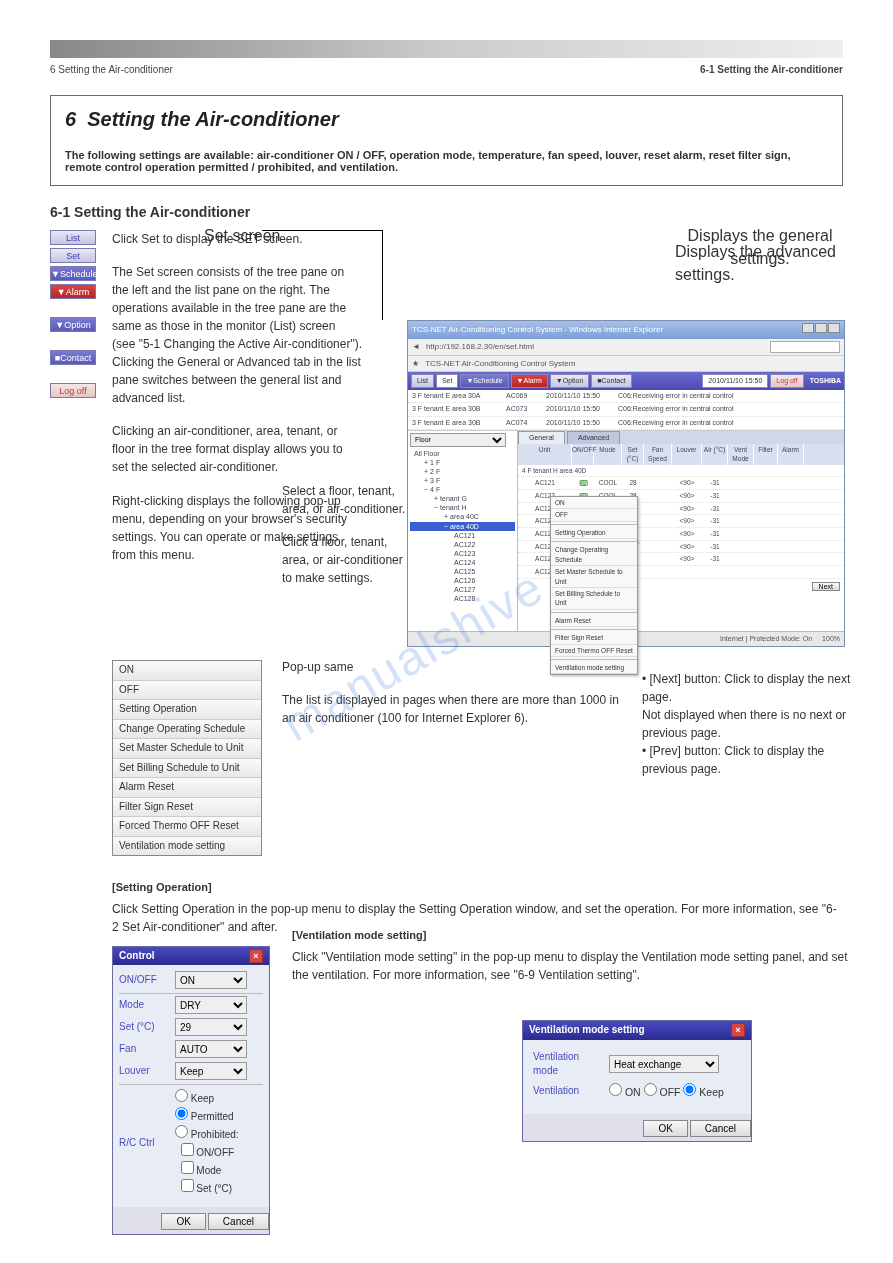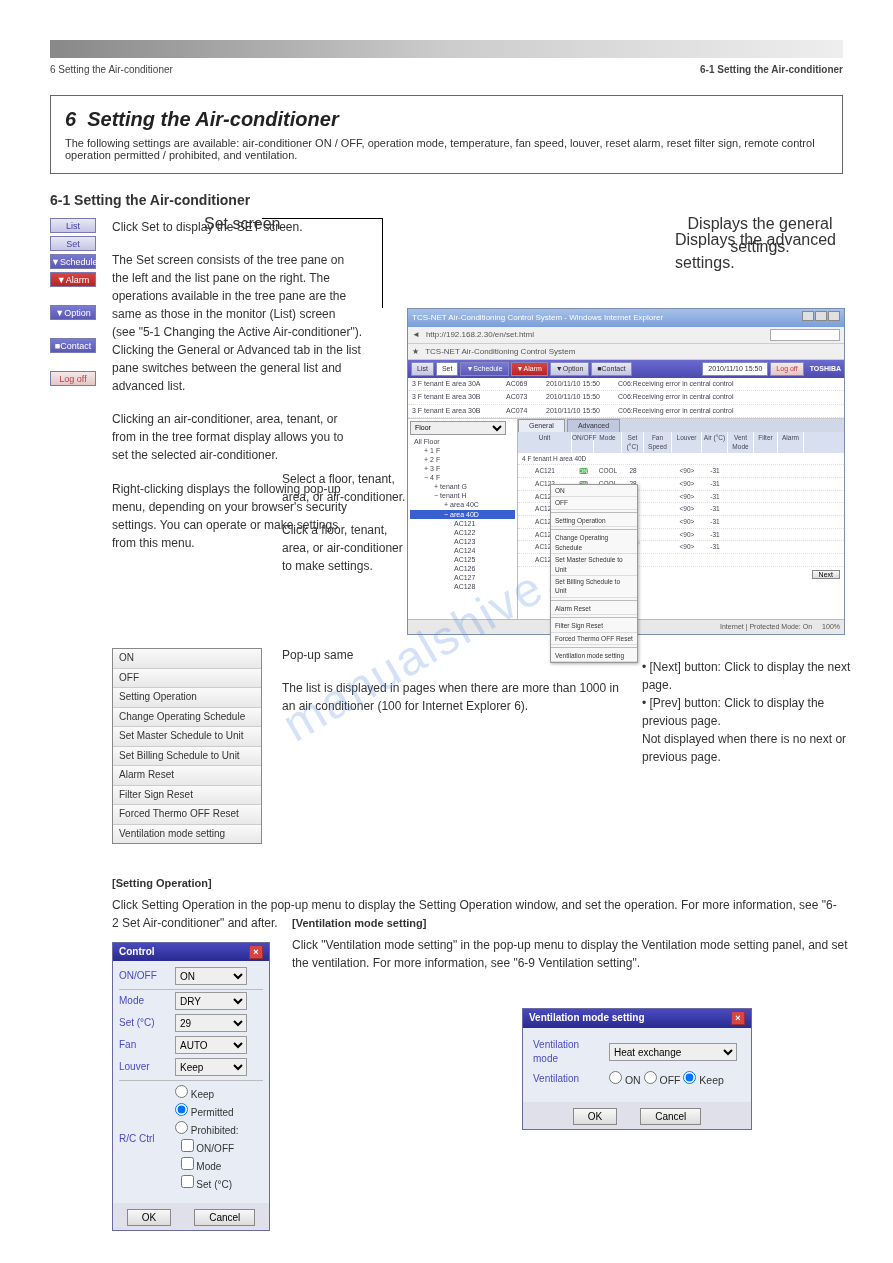--- a/index.html
+++ b/index.html
@@ -4,21 +4,21 @@
 <style>
 * { margin: 0; padding: 0; box-sizing: border-box; }
 body { font-family: Arial, sans-serif; font-size: 11px; color: #333; background: #fff; width: 893px; margin: 0 auto; position: relative; }
 .page { padding: 40px 50px; position: relative; min-height: 1263px; }
 .header-bar { height: 18px; background: linear-gradient(to right, #888 0%, #ccc 50%, #eee 100%); margin-bottom: 6px; }
 .breadcrumb-line { display: flex; justify-content: space-between; font-size: 10px; color: #444; margin-bottom: 20px; }
 .breadcrumb-line .right { font-weight: bold; }
 .section-box { border: 1px solid #666; padding: 12px 14px; margin-bottom: 18px; }
 .section-number { font-size: 20px; font-weight: bold; font-style: italic; color: #222; margin-right: 8px; }
 .section-title { font-size: 20px; font-weight: bold; font-style: italic; color: #222; }
-.section-desc { font-size: 11px; margin-top: 6px; }
+.section-desc { font-size: 11px; margin-top: 18px; font-weight: bold; }
 .sub-section { font-size: 14px; font-weight: bold; margin-bottom: 10px; }
 .two-col { display: flex; gap: 14px; }
 .left-col { width: 48px; flex-shrink: 0; }
 .nav-btn { display: block; width: 46px; height: 15px; margin-bottom: 3px; font-size: 9px; text-align: center; line-height: 15px; border: 1px solid #7a7ab0; background: linear-gradient(#e8e8f5,#c5c5e5); color: #4040a0; cursor: pointer; }
 .nav-btn.schedule { background: linear-gradient(#7a7ad5,#5a5ab5); color: #fff; }
 .nav-btn.alarm { background: linear-gradient(#d84545,#b82525); color: #fff; }
 .nav-btn.option { background: linear-gradient(#7a7ad5,#5a5ab5); color: #fff; margin-top: 18px; }
 .nav-btn.contact { background: linear-gradient(#7a7ad5,#5a5ab5); color: #fff; margin-top: 18px; }
 .nav-btn.logoff { background: linear-gradient(#f5e8e8,#e5c5c5); color: #c04040; margin-top: 18px; }
 .mid-col { flex: 1; font-size: 10.5px; line-height: 1.45; position: relative; }
@@ -28,21 +28,21 @@
 .subhead { font-weight: bold; font-size: 11px; margin: 8px 0 4px; }
 .body-text { font-size: 12px; line-height: 1.5; }
 .panel { border: 1px solid #6a6aa0; background: #e8ecf5; }
 .panel-title { background: linear-gradient(#4a4ac0,#2a2a90); color: #fff; font-size: 10px; font-weight: bold; padding: 2px 6px; display: flex; justify-content: space-between; align-items: center; }
 .panel-close { background: #d84545; color: #fff; width: 14px; height: 14px; text-align: center; line-height: 13px; font-size: 9px; border: 1px solid #a03030; }
 .panel-body { padding: 6px; }
 .panel-row { display: flex; align-items: center; margin-bottom: 4px; gap: 6px; }
 .panel-row .lbl { width: 50px; color: #4a4ac0; font-size: 10px; }
 .panel-row select, .panel-row input[type=text] { font-size: 10px; border: 1px solid #999; height: 18px; }
 .panel-row select { width: 72px; }
-.panel-btn-row { display: flex; justify-content: center; gap: 23px; padding: 6px 0 4px; background: #e0e0ea; }
+.panel-btn-row { display: flex; justify-content: flex-end; gap: 2px; padding: 6px 0 4px; background: #e0e0ea; }
 .panel-btn-row button { font-size: 10px; padding: 2px 14px; border: 1px solid #888; background: linear-gradient(#f8f8f8,#dcdcdc); }
 .rc-ctrl-box { border-top: 1px solid #bbb; padding-top: 4px; }
 .rc-ctrl-box .lbl { vertical-align: top; }
 .rc-ctrl-box .opts { font-size: 10px; line-height: 1.6; }
 .vent-panel .panel-body { padding: 10px; }
 .vent-panel .lbl { width: 70px; }
 .screenshot-wrap { position: absolute; right: -2px; top: 90px; width: 438px; }
 .app-window { border: 1px solid #7a8fb0; background: #22c55e; font-size: 8px; }
 .app-titlebar { background: linear-gradient(#a8c0e8,#7a9fd8); color: #fff; padding: 2px 4px; display: flex; justify-content: space-between; align-items: center; font-size: 8px; }
 .app-titlebar .winbtns span { display: inline-block; width: 12px; height: 10px; background: #e0e0e0; border: 1px solid #888; margin-left: 1px; }
@@ -117,21 +117,21 @@
       <span class="nav-btn option">▼Option</span>
       <span class="nav-btn contact">■Contact</span>
       <span class="nav-btn logoff">Log off</span>
     </div>
 
     <div class="mid-col">
       <div style="position:relative; min-height: 420px;">
         <div style="width: 250px;">
           <p class="body-text">Click Set to display the SET screen.</p><br>
           <p class="body-text">The Set screen consists of the tree pane on the left and the list pane on the right. The operations available in the tree pane are the same as those in the monitor (List) screen (see "5-1 Changing the Active Air-conditioner"). Clicking the General or Advanced tab in the list pane switches between the general list and advanced list.</p><br>
-          <p class="body-text">Clicking an air-conditioner, area, tenant, or from in the tree format display allows you to set the selected air-conditioner.</p><br>
+          <p class="body-text">Clicking an air-conditioner, area, tenant, or floor in the tree format display allows you to set the selected air-conditioner.</p><br>
           <p class="body-text">Right-clicking displays the following pop-up menu, depending on your browser's security settings. You can operate or make settings from this menu.</p>
         </div>
 
         <div class="callout-text" style="left: 92px; top: -6px;">Set screen</div>
         <div class="line h" style="left: 150px; top: 0px; width: 120px;"></div>
         <div class="line v" style="left: 270px; top: 0px; height: 90px;"></div>
 
         <div class="screenshot-wrap">
           <div class="app-window" style="position:relative;">
             <div class="app-titlebar">
@@ -367,25 +367,25 @@
         <br>
         <p class="body-text">Click a floor, tenant, area, or air-conditioner to make settings.</p>
       </div>
       <div style="position:absolute; left: 170px; top: 428px; width: 340px;">
         <p class="body-text">Pop-up same</p>
         <br>
         <p class="body-text">The list is displayed in pages when there are more than 1000 in an air conditioner (100 for Internet Explorer 6).</p>
       </div>
       <div style="position:absolute; left: 530px; top: 440px; width: 210px;">
         <p class="body-text">• [Next] button: Click to display the next page.</p>
+        <p class="body-text">Not displayed when there is no next or previous page.</p>
         <p class="body-text">• [Prev] button: Click to display the previous page.</p>
-        <p class="body-text">Not displayed when there is no next or previous page.</p>
-      </div>
-
-      <div style="margin-top: 32px;">
+      </div>
+
+      <div style="margin-top: 24px;">
         <div class="subhead">[Setting Operation]</div>
         <p class="body-text">Click Setting Operation in the pop-up menu to display the Setting Operation window, and set the operation. For more information, see "6-2 Set Air-conditioner" and after.</p>
       </div>
 
       <div class="panel" style="width: 158px; margin-top: 10px;">
         <div class="panel-title">
           <span>Control</span>
           <span class="panel-close">×</span>
         </div>
         <div class="panel-body">
@@ -434,21 +434,21 @@
       </div>
 
       <div class="panel vent-panel" style="position:absolute; left: 410px; top: 790px; width: 230px;">
         <div class="panel-title">
           <span>Ventilation mode setting</span>
           <span class="panel-close">×</span>
         </div>
         <div class="panel-body">
           <div class="panel-row">
               <span class="lbl">Ventilation mode</span>
-              <select style="width:128px;"><option>Heat exchange</option></select>
+              <select style="width:110px;"><option>Heat exchange</option></select>
             </div>
           <div class="panel-row">
               <span class="lbl">Ventilation</span>
             <span>
               <label><input type="radio" name="vent" style=""> <span>ON</span></label>
               <label><input type="radio" name="vent" style=""> <span>OFF</span></label>
               <label><input type="radio" name="vent" checked="" style=""> <span>Keep</span></label>
             </span>
           </div>
         </div>

